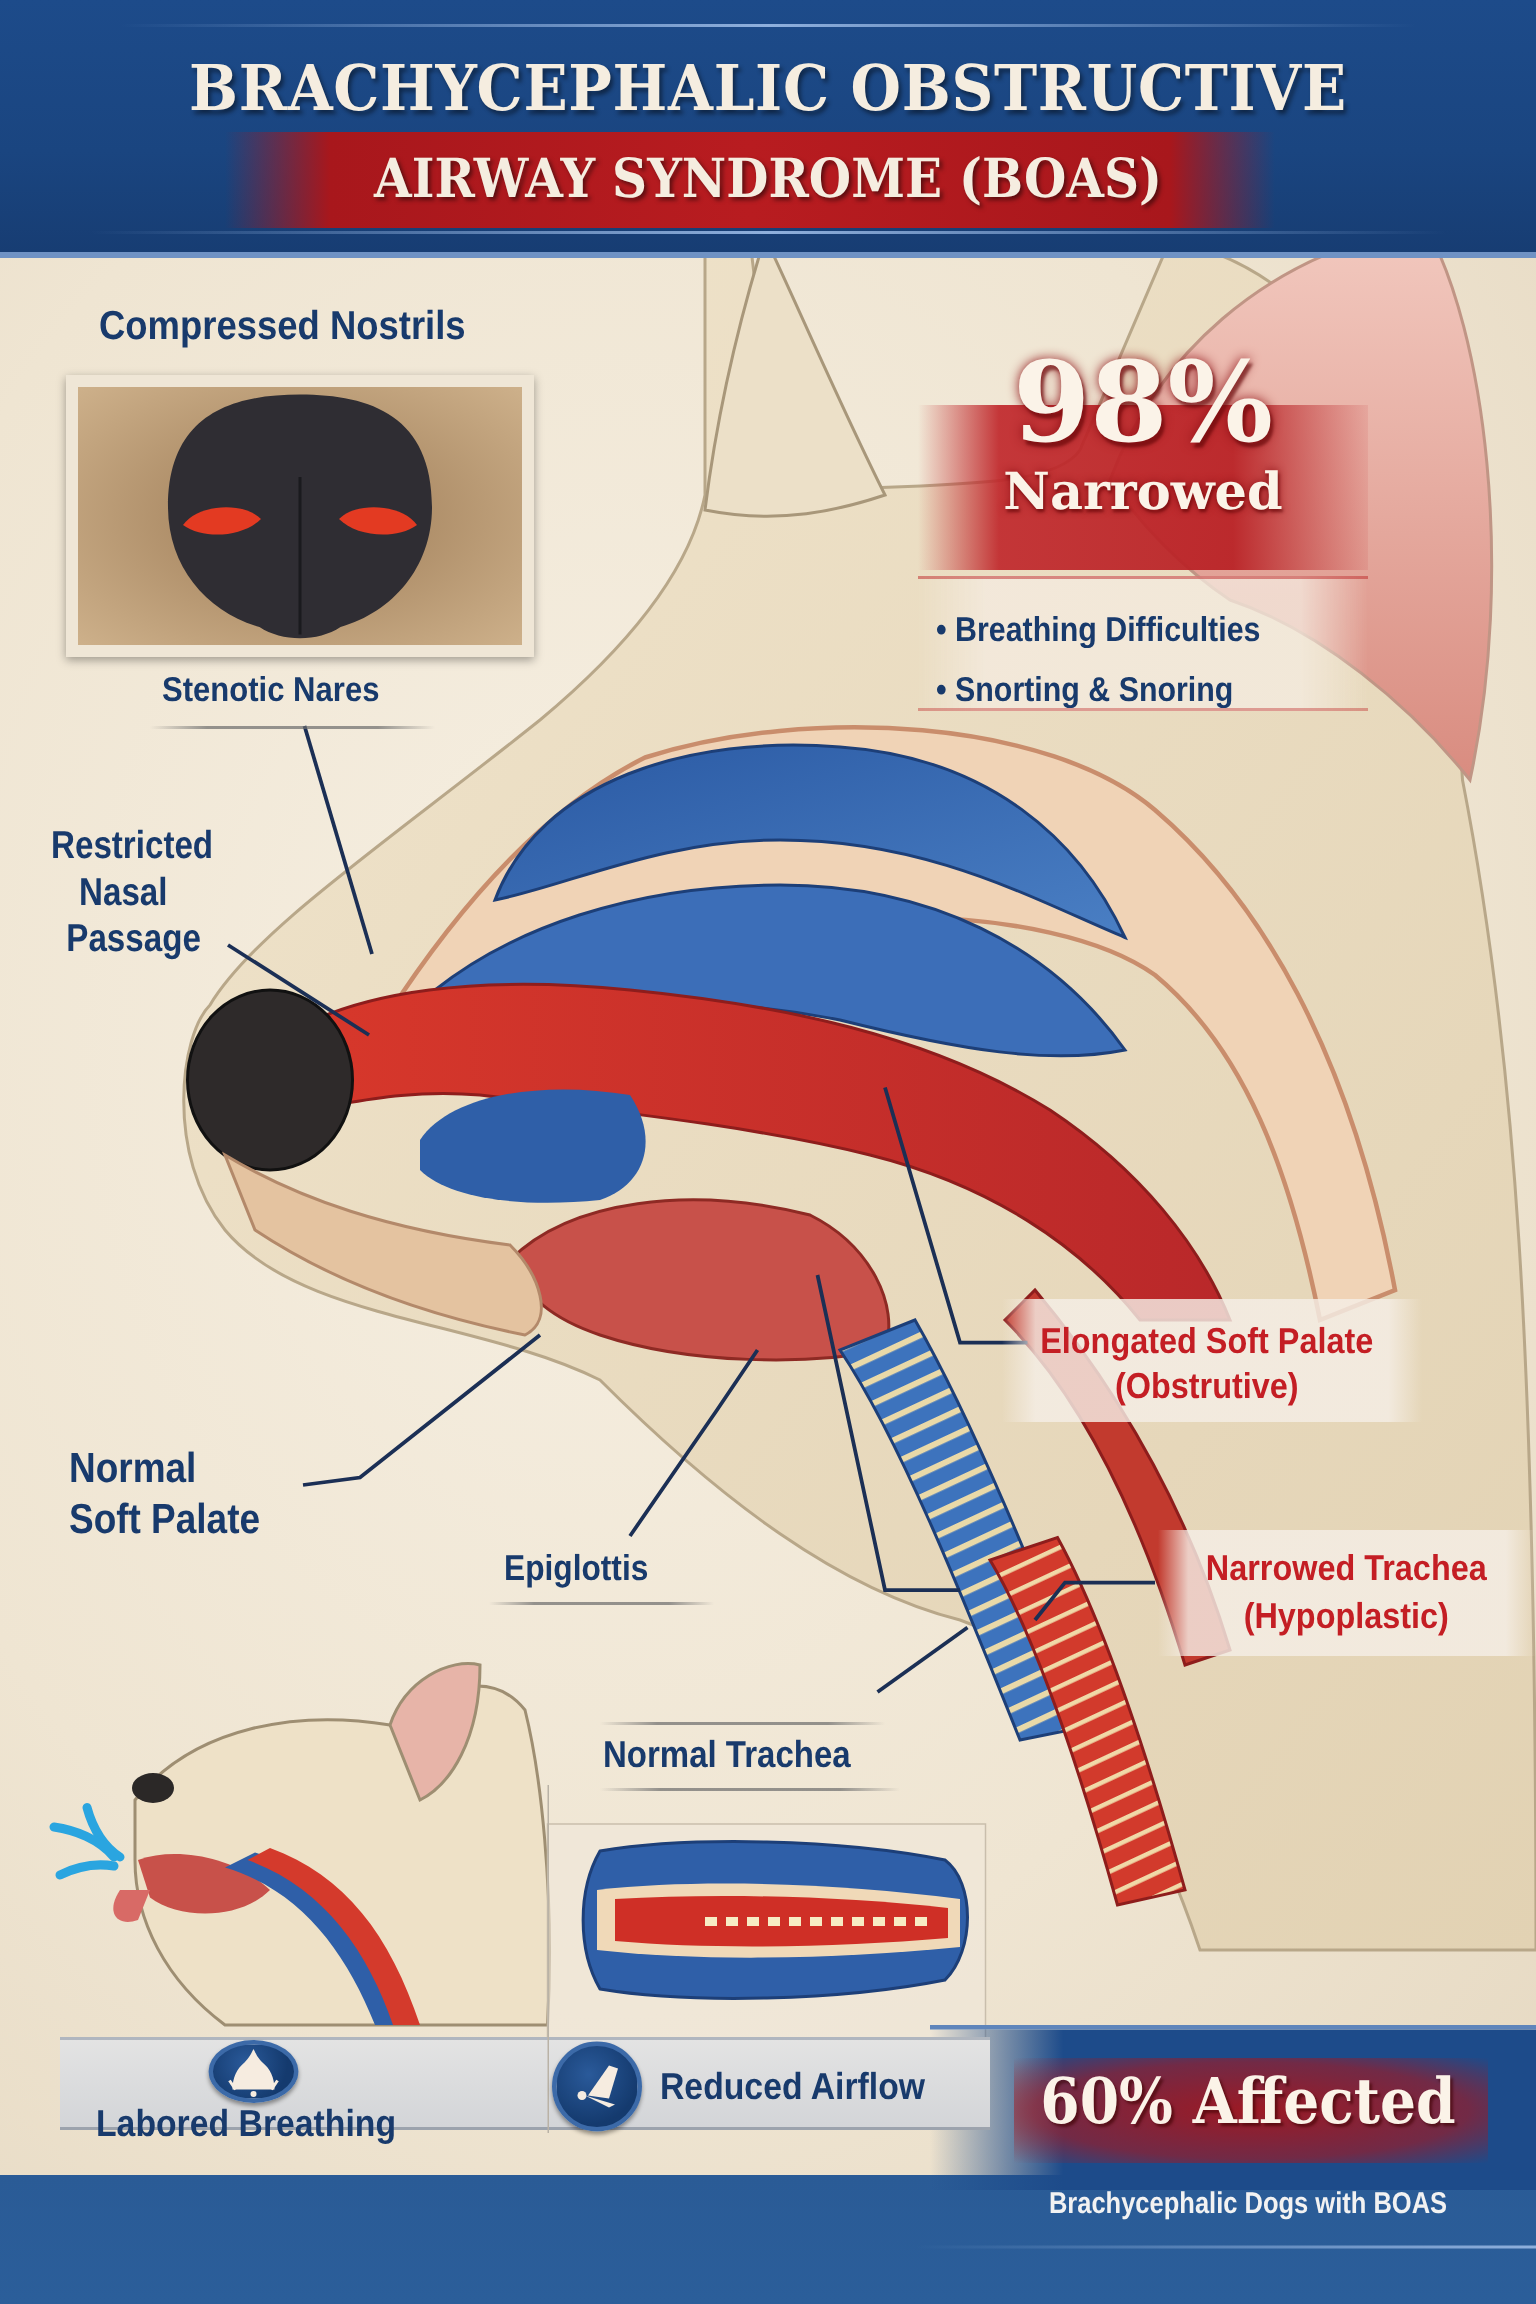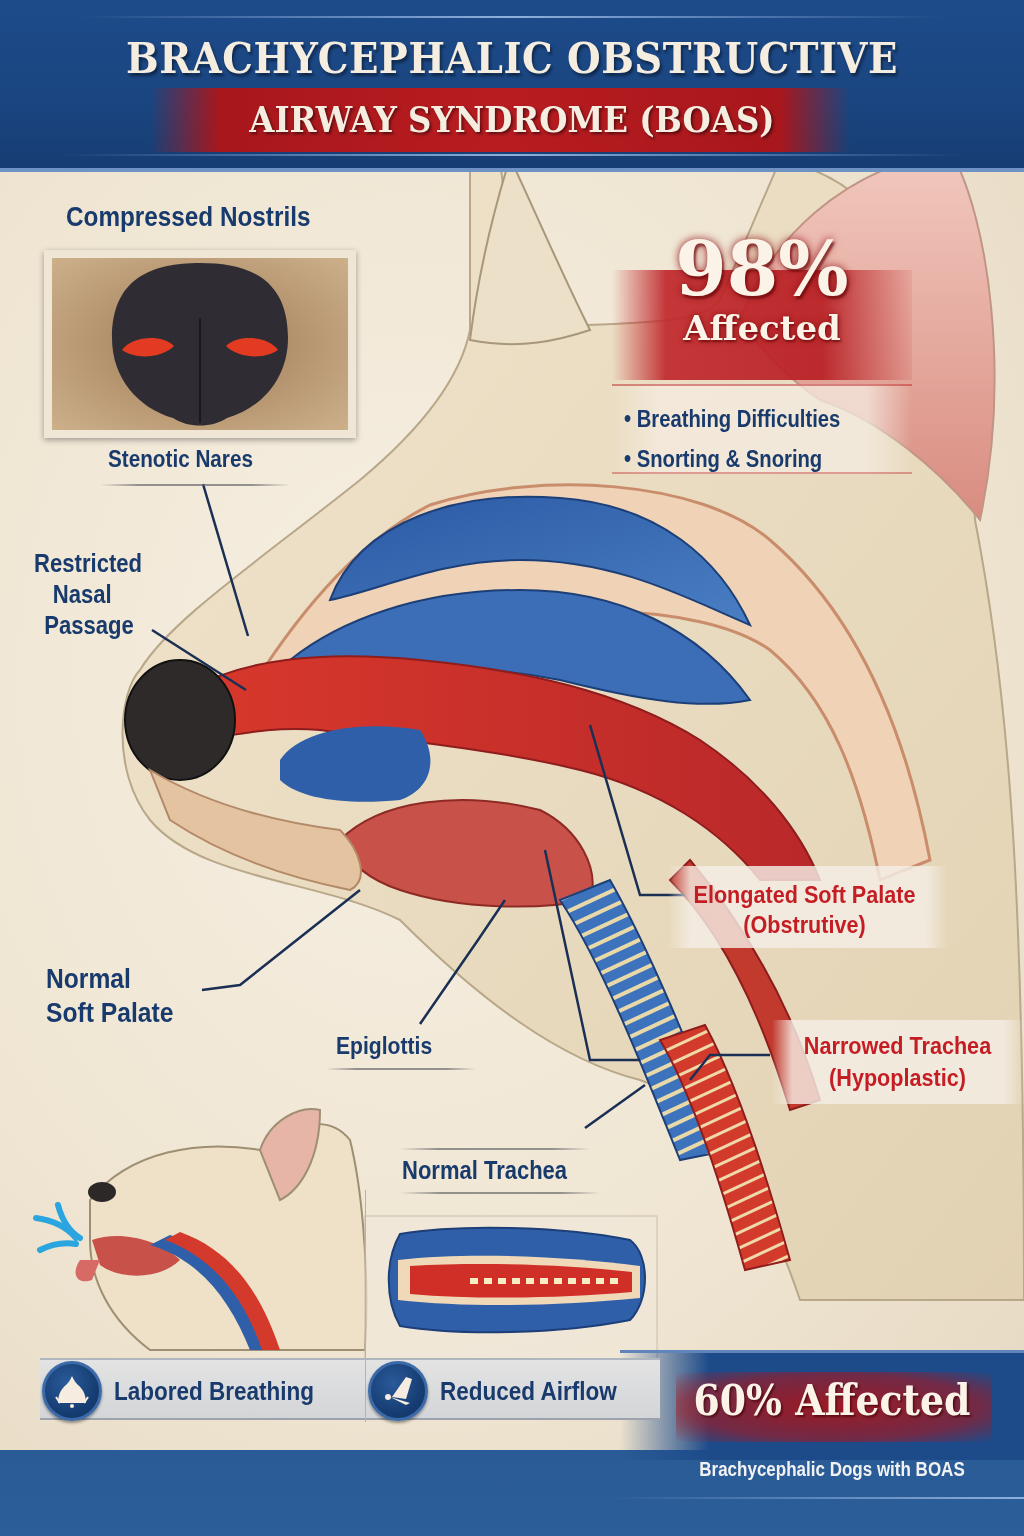--- a/index.html
+++ b/index.html
@@ -288,21 +288,21 @@
 
 <div class="lbl" style="left:34px; top:548px; font-size:26px; line-height:31px; transform:scaleX(0.85);">
   <div>Restricted</div>
   <div style="padding-left:22px">Nasal</div>
   <div style="padding-left:12px">Passage</div>
 </div>
 
 <div class="stat-card">
   <div class="stat-band"></div>
   <div class="stat-big">98%</div>
-  <div class="stat-sub">Affected</div>
+  <div class="stat-sub">Narrowed</div>
   <ul class="stat-list">
     <li>Breathing Difficulties</li>
     <li>Snorting &amp; Snoring</li>
   </ul>
 </div>
 
 <div class="callout-box" style="left:668px; top:866px; width:280px; height:82px;"></div>
 <div class="lbl red" style="left:692px; top:880px; font-size:24px; line-height:30px; text-align:center; width:250px; transform:scaleX(0.9);">
   <div>Elongated Soft Palate</div>
   <div>(Obstrutive)</div>
@@ -328,21 +328,21 @@
 
 <div class="footer"></div>
 <div class="footer-panel"></div>
 <div class="footer-stat-band"></div>
 <div class="footer-stat">60% Affected</div>
 <div class="footer-sub">Brachycephalic Dogs with BOAS</div>
 <div class="footer-rule"></div>
 
 <div class="feature-bar">
   <div class="divider"></div>
-  <div class="feature" style="left:2px;">
+  <div class="feature" style="left:12px;flex-direction:column;">
     <div class="badge">
       <svg width="36" height="36" viewBox="0 0 36 36">
         <path d="M18 3 C20 7 21 9 24 12 C29 16 32 22 32 30 L4 30 C4 22 7 16 12 12 C15 9 16 7 18 3 Z" fill="#f6ece0"></path>
         <circle cx="18" cy="33" r="2" fill="#f6ece0"></circle>
         <path d="M2 24 L6 30" stroke="#f6ece0" stroke-width="2"></path>
         <path d="M34 24 L30 30" stroke="#f6ece0" stroke-width="2"></path>
       </svg>
     </div>
     <div class="text">Labored Breathing</div>
   </div>

